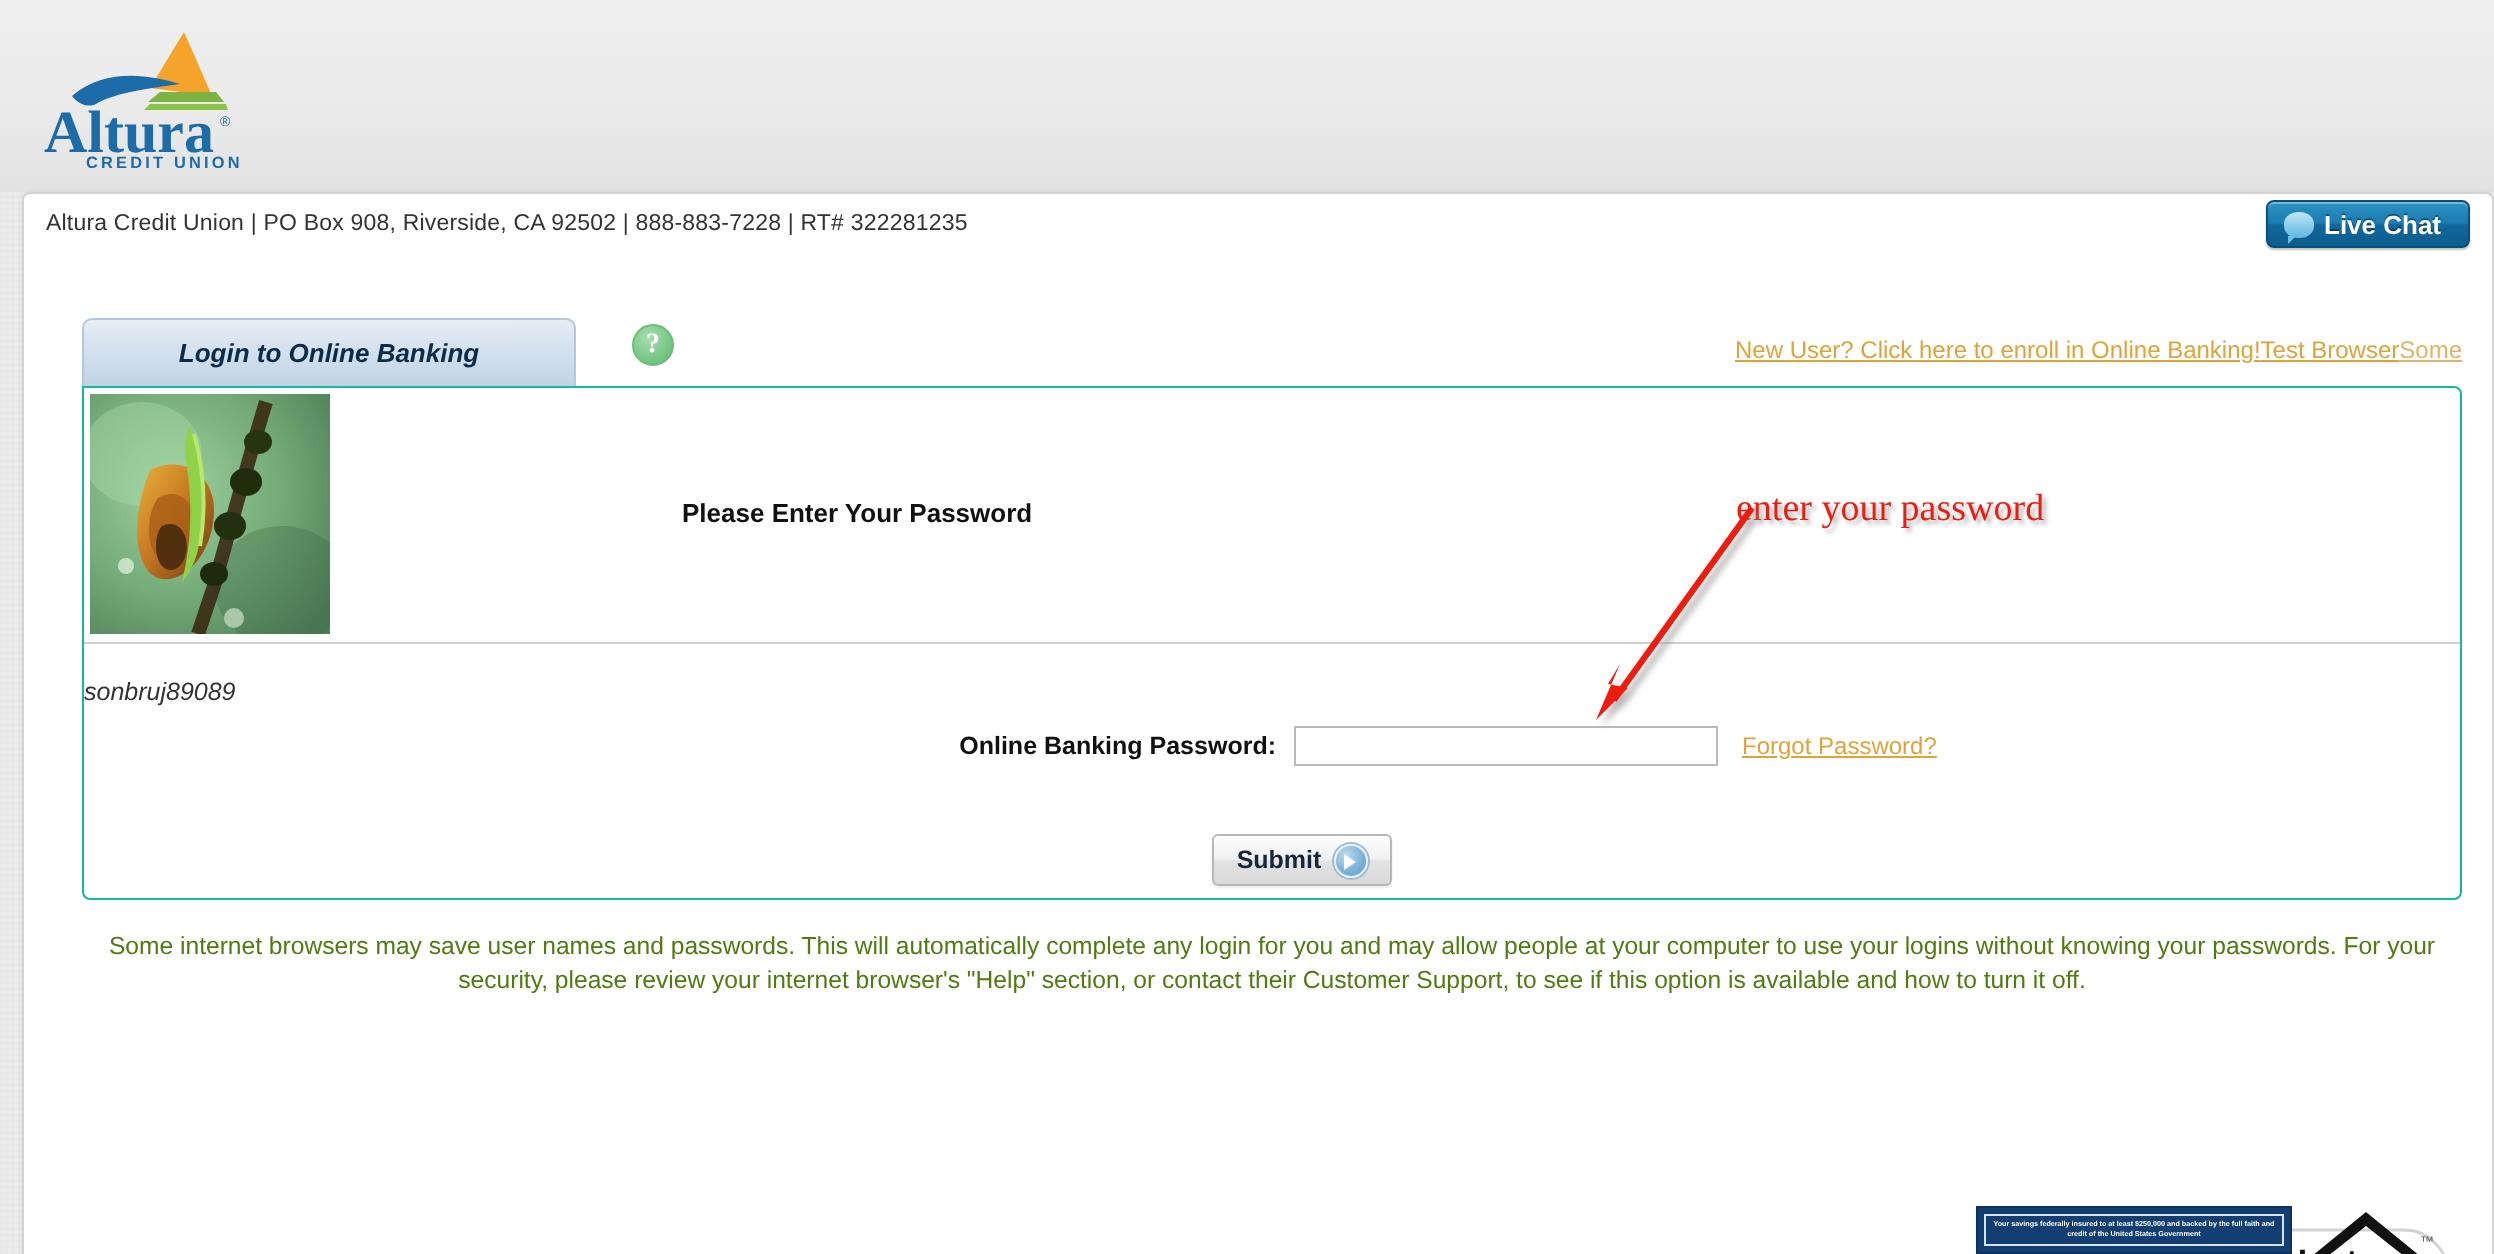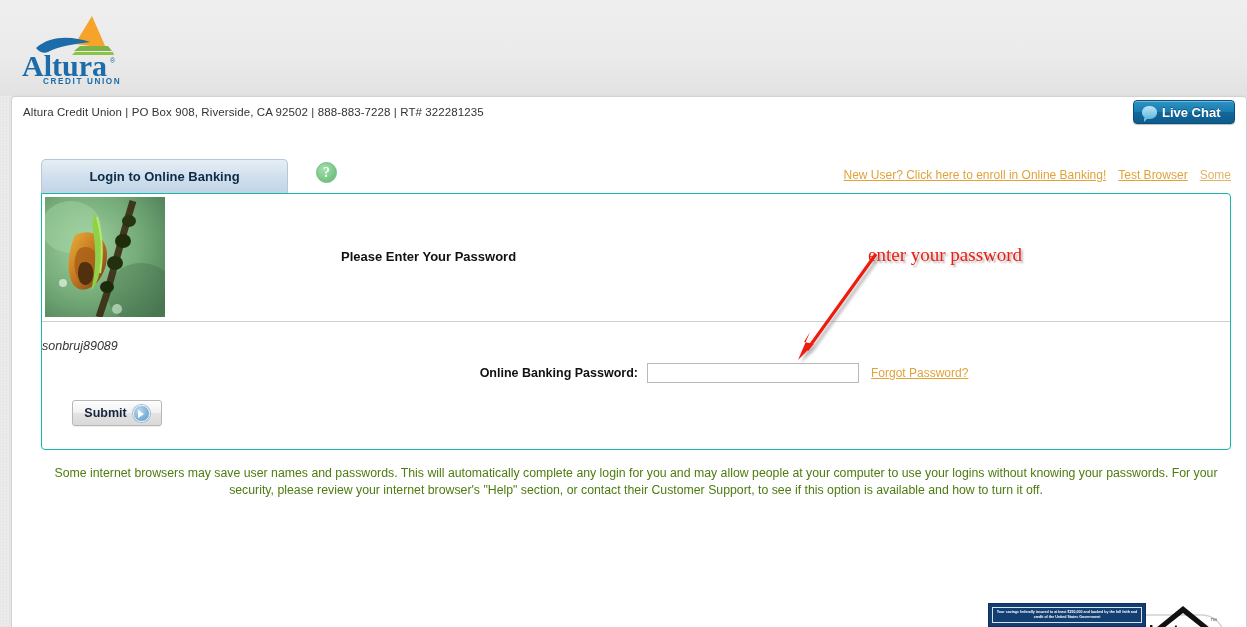--- a/index.html
+++ b/index.html
@@ -86,38 +86,38 @@
     position: absolute; left: 0; top: 0;
     width: 247px; height: 34px;
     background: linear-gradient(180deg, #e6eef5 0%, #d3e1ee 45%, #c0d4e6 100%);
     border: 1px solid #b5c7d8;
     border-bottom: none;
     border-radius: 5px 5px 0 0;
     display: flex; align-items: center; justify-content: center;
     cursor: pointer;
   }
   #tab-login .tab-label {
-    font-size: 13px; font-weight: bold; color: #0c2b46;
+    font-size: 13px; font-weight: bold; color: #0c2b46; font-style: italic;
   }
   #help-icon {
     position: absolute; left: 275px; top: 3px;
     width: 21px; height: 21px; border-radius: 50%;
     background: radial-gradient(circle at 38% 32%, #a6dfae 0%, #77c785 62%, #62b872 100%);
     border: 1px solid #6fbd7d;
     display: flex; align-items: center; justify-content: center;
     cursor: pointer;
   }
   #help-icon span {
     color: #fff; font-size: 14px; font-weight: bold; line-height: 1;
     font-family: "Liberation Serif", serif;
   }
 
   #top-links {
     position: absolute; right: 0; top: 9px;
-    display: flex; align-items: center; gap: 12px;
+    display: flex; align-items: center; 
     white-space: nowrap;
   }
   .tlink {
     font-size: 12px; color: #e0a33a; text-decoration: underline;
     cursor: pointer;
   }
   .tlink.muted { color: #e2b469; }
 
   
   #form-panel {
@@ -183,22 +183,22 @@
     font-family: "Liberation Sans", sans-serif;
     padding: 1px 3px;
     outline: none;
   }
   #forgot-link {
     margin-left: 12px;
     font-size: 12px; color: #e0a33a; text-decoration: underline;
     cursor: pointer;
   }
   #submit-row {
-    position: absolute; left: 0; top: 78px; width: 100%;
-    display: flex; justify-content: flex-start;
+    position: absolute; left: 0; top: 95px; width: 100%;
+    display: flex; justify-content: center;
   }
   #submit-button {
     width: 90px; height: 26px;
     background: linear-gradient(180deg, #fdfdfd 0%, #f1f1f1 48%, #e3e3e3 52%, #d9d9d9 100%);
     border: 1px solid #b7b7b7;
     border-radius: 3px;
     display: flex; align-items: center; justify-content: center; gap: 6px;
     cursor: pointer;
     box-shadow: inset 0 1px 0 #fff, 0 1px 1px rgba(0,0,0,0.08);
     margin-left: 30px;

